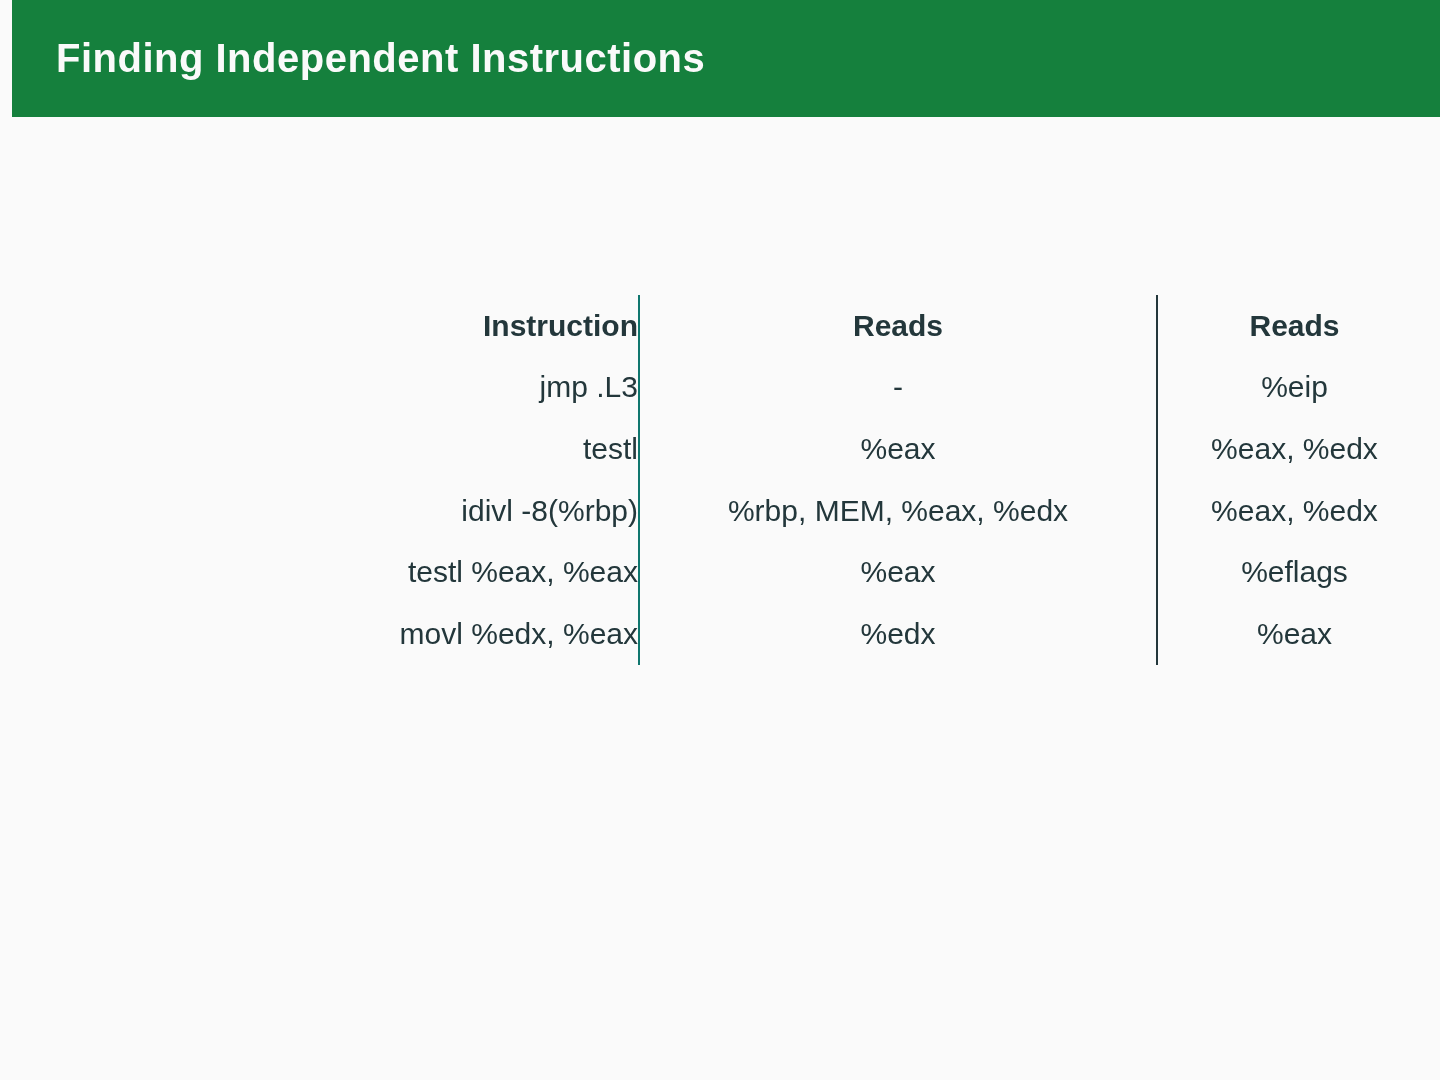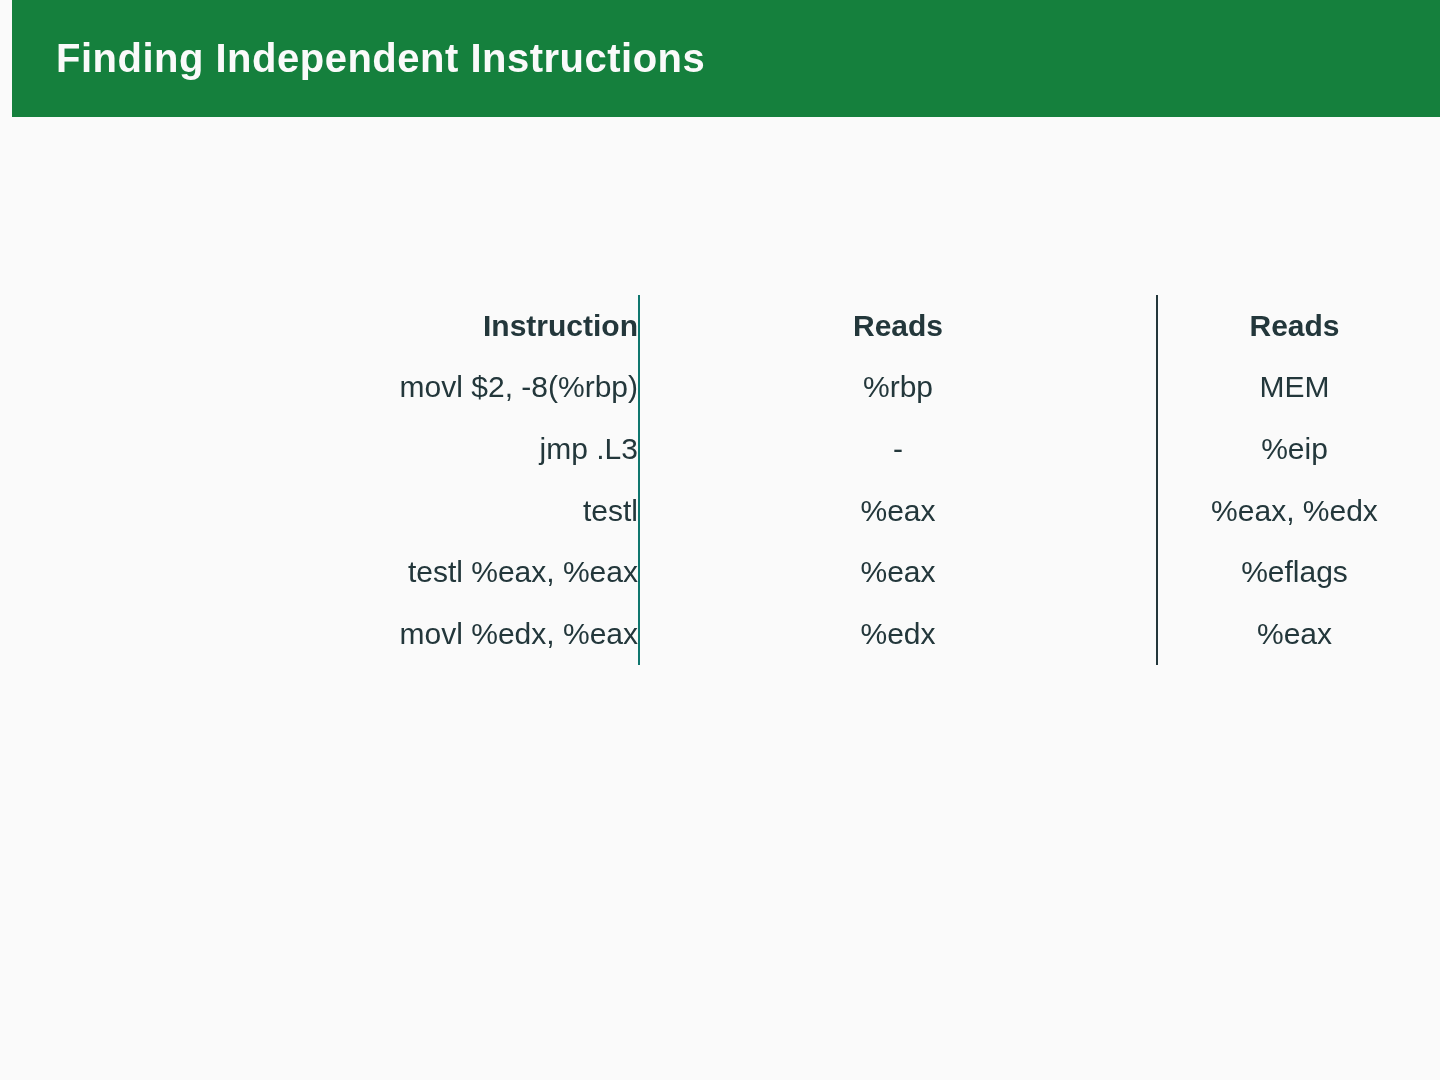--- a/index.html
+++ b/index.html
@@ -82,32 +82,32 @@
         </colgroup>
       <thead>
         <tr>
           <th class="a-left">Instruction</th>
           <th class="a-center">Reads</th>
           <th class="a-center">Reads</th>
         </tr>
       </thead>
       <tbody>
         <tr>
-          <td class="a-left">movl $2, -8(%rbp)</td>
-          <td class="a-center">%rbp</td>
-          <td class="a-center">MEM</td>
-        </tr>
-        <tr>
           <td class="a-left">jmp .L3</td>
           <td class="a-center">-</td>
           <td class="a-center">%eip</td>
         </tr>
         <tr>
           <td class="a-left">testl</td>
           <td class="a-center">%eax</td>
+          <td class="a-center">%eax, %edx</td>
+        </tr>
+        <tr>
+          <td class="a-left">idivl -8(%rbp)</td>
+          <td class="a-center">%rbp, MEM, %eax, %edx</td>
           <td class="a-center">%eax, %edx</td>
         </tr>
         <tr>
           <td class="a-left">testl %eax, %eax</td>
           <td class="a-center">%eax</td>
           <td class="a-center">%eflags</td>
         </tr>
         <tr>
           <td class="a-left">movl %edx, %eax</td>
           <td class="a-center">%edx</td>

